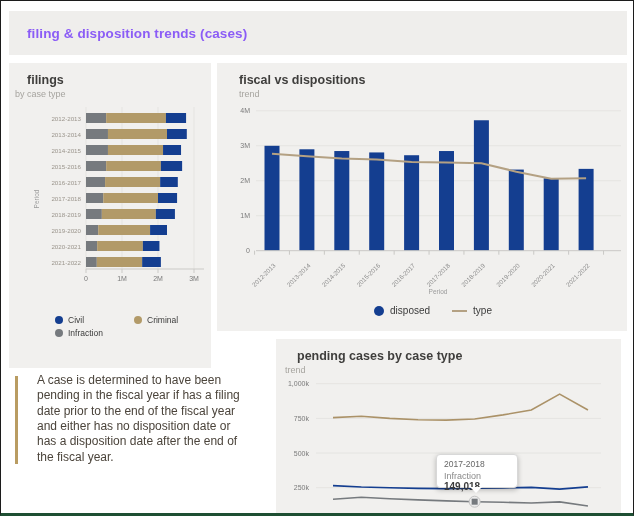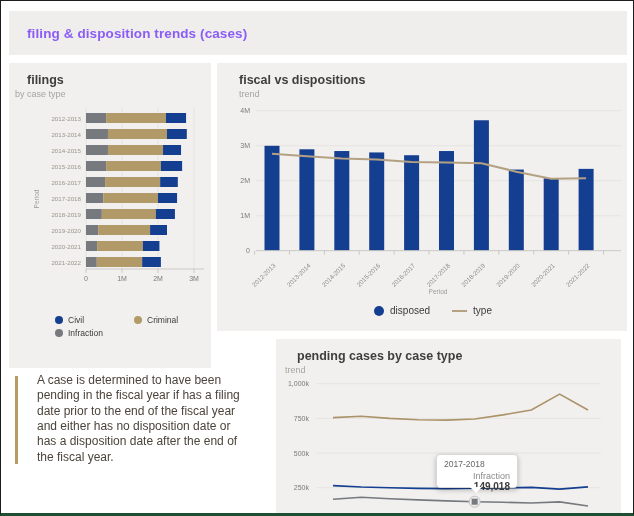--- a/index.html
+++ b/index.html
@@ -55,21 +55,21 @@
     position:absolute; left:160px; top:115px; width:82px; height:34px;
     background:#ffffff; border:1px solid #d8d8d8; border-radius:4px;
     box-shadow:0 2px 5px rgba(0,0,0,.25); padding:4px 7px; z-index:5;
   }
   .tooltip:after {
     content:""; position:absolute; left:33px; bottom:-6px; width:0; height:0;
     border-left:6px solid transparent; border-right:6px solid transparent;
     border-top:6px solid #ffffff;
   }
   .tt-line1 { font-size:8.5px; color:#666; margin-bottom:2px; }
-  .tt-line2 { font-size:9px; color:#8a8a8a;text-align:right; }
+  .tt-line2 { font-size:9px; color:#8a8a8a; }
   .tt-val { font-size:10px; font-weight:700; color:#3b3b3b; }
 </style>
 </head>
 <body>
 
 <div class="page">
 
   <div class="header">
     <span>filing &amp; disposition trends (cases)</span>
   </div>

